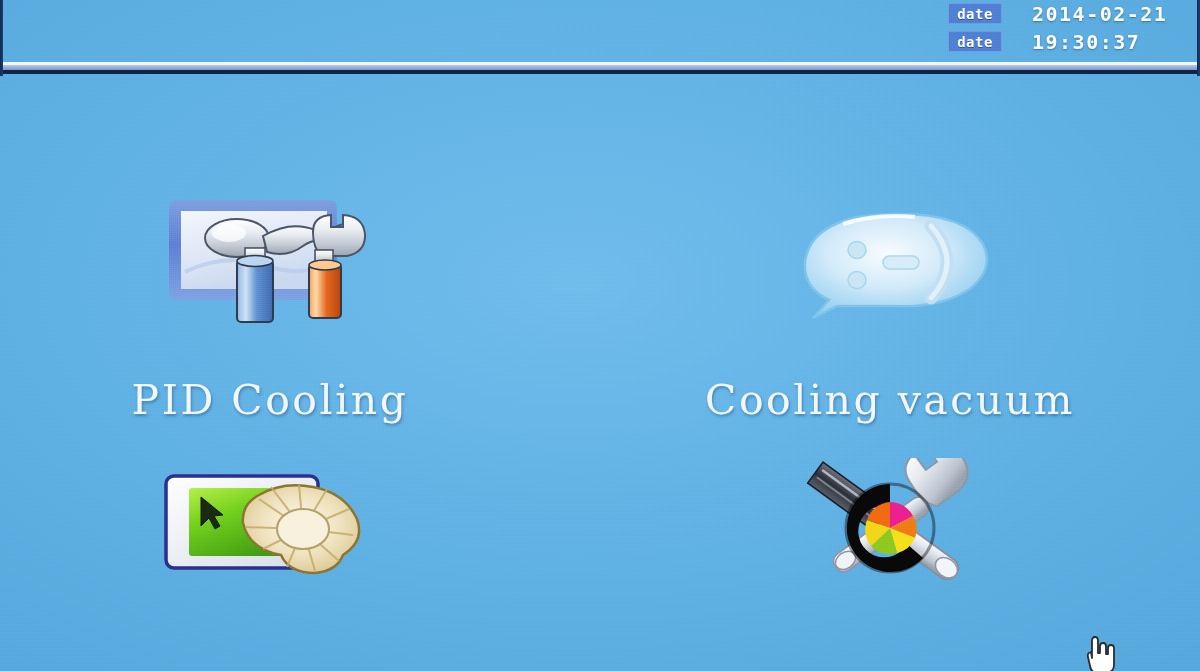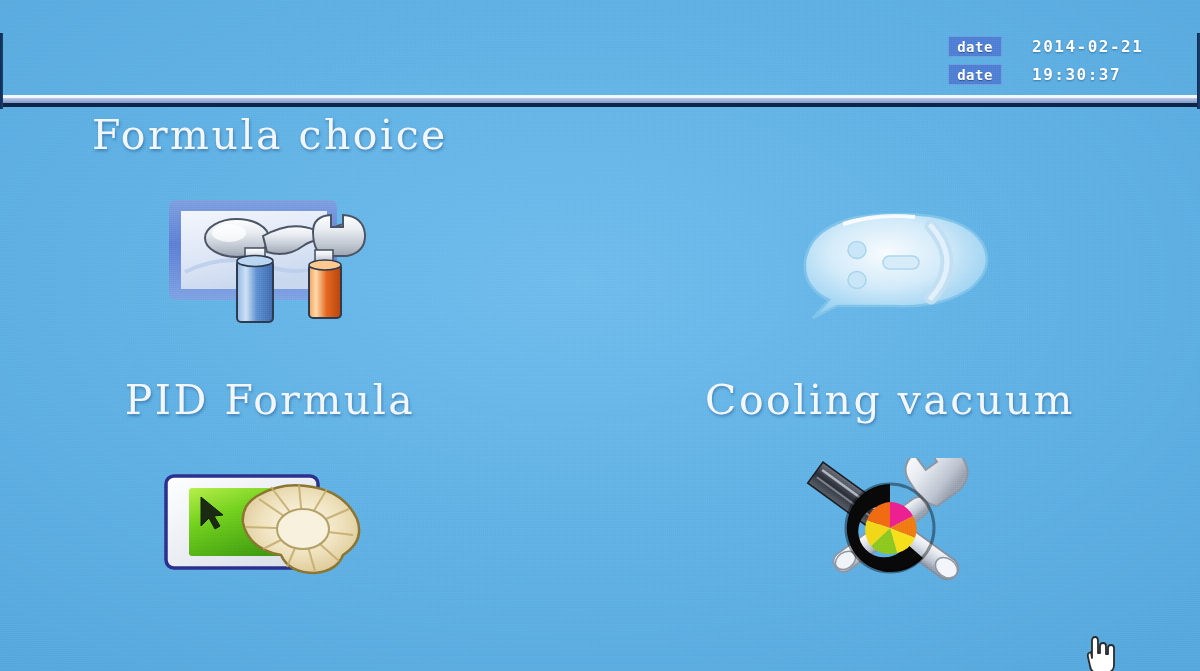--- a/index.html
+++ b/index.html
@@ -46,21 +46,20 @@
   }
   .edge-left { left: 0; }
   .edge-right { right: 0; }
 
   
   #header {
     position: absolute;
     top: 0; left: 0;
     width: 1200px;
     height: 70px;
-    margin-top: 33px;
   }
 
   #datetime-panel {
     position: absolute;
     top: 2px;
     right: 18px;
     display: flex;
     flex-direction: column;
     gap: 5px;
   }
@@ -85,21 +84,21 @@
     align-items: center;
     justify-content: center;
     text-shadow: 0 1px 0 rgba(0,0,0,0.35);
   }
 
   .dt-value {
     margin-left: 30px;
     min-width: 150px;
     color: #ffffff;
     font-family: "DejaVu Sans Mono", monospace;
-    font-size: 16px;
+    font-size: 20px;
     font-weight: bold;
     letter-spacing: 1.5px;
     text-shadow: 0 1px 2px rgba(30,70,120,0.55);
   }
 
   #divider {
     position: absolute;
     top: 62px;
     left: 3px;
     width: 1194px;
@@ -205,21 +204,20 @@
       <div class="d-white"></div>
       <div class="d-band"></div>
       <div class="d-dark"></div>
     </div>
 
   </div>
 
   <div id="menu">
 
     <div class="tile tile-tl">
-      <div class="tile-label">Formula choice</div>
       <div class="tile-icon">
         <svg width="215" height="135" viewBox="0 0 215 135">
           <defs>
             <linearGradient id="panelBlue" x1="0" y1="0" x2="0" y2="1">
               <stop offset="0%" stop-color="#7d9fe0"></stop>
               <stop offset="45%" stop-color="#5f7fd4"></stop>
               <stop offset="100%" stop-color="#7fa2e4"></stop>
             </linearGradient>
             <linearGradient id="panelFace" x1="0" y1="0" x2="0.35" y2="1">
               <stop offset="0%" stop-color="#f3f6fc"></stop>
@@ -291,21 +289,21 @@
 
           <rect x="88" y="50" width="36" height="13" rx="6.5" fill="#d6ecf9" stroke="#abd6ef" stroke-width="1.5"></rect>
 
           <path d="M136 20 Q168 56 136 92" fill="none" stroke="#c2dff2" stroke-width="13" stroke-linecap="round"></path>
           <path d="M136 20 Q168 56 136 92" fill="none" stroke="#e9f5fd" stroke-width="5" stroke-linecap="round" opacity="0.8"></path>
         </svg>
       </div>
     </div>
 
     <div class="tile tile-bl">
-      <div class="tile-label">PID Formula</div>
+      <div class="tile-label">PID Cooling</div>
       <div class="tile-icon">
         <svg width="215" height="115" viewBox="0 0 215 115">
           <defs>
             <linearGradient id="screenGreen" x1="0" y1="0" x2="0.6" y2="1">
               <stop offset="0%" stop-color="#b6ef4a"></stop>
               <stop offset="40%" stop-color="#74d21e"></stop>
               <stop offset="100%" stop-color="#3f9c10"></stop>
             </linearGradient>
             <linearGradient id="monBezel" x1="0" y1="0" x2="1" y2="1">
               <stop offset="0%" stop-color="#ffffff"></stop>

